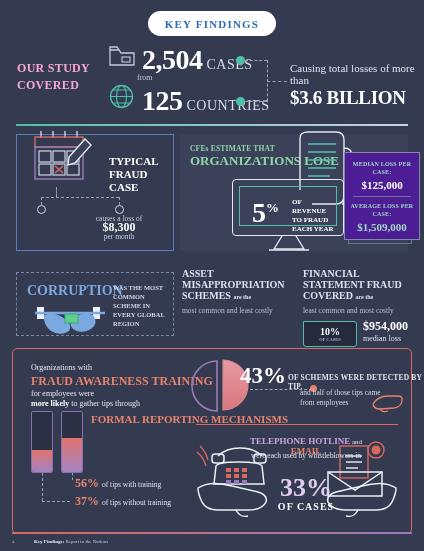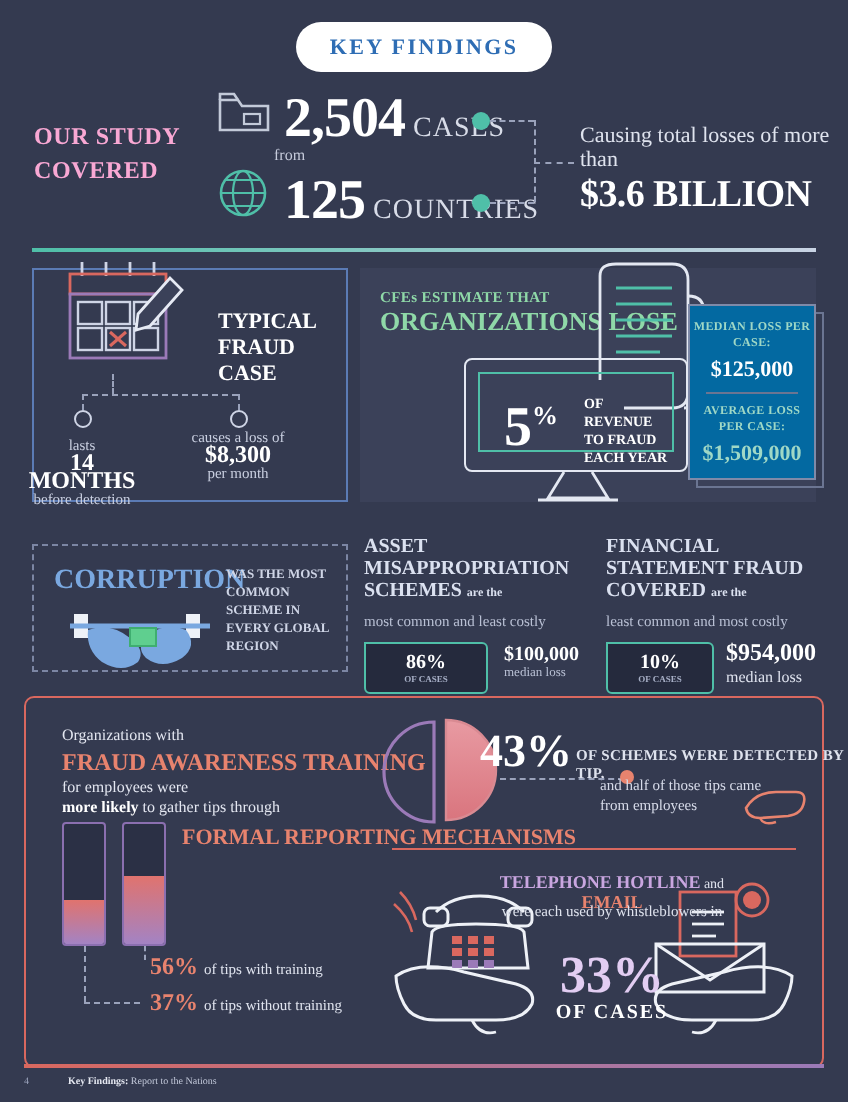--- a/index.html
+++ b/index.html
@@ -119,22 +119,22 @@
     position: absolute; left: 12px; top: 7px;
     color: #ffffff; font-weight: bold; font-size: 28px; line-height: 28px;
   }
   .pct { font-size: 13px; vertical-align: super; }
   .five-txt {
     position: absolute; left: 52px; top: 11px;
     color: #ffffff; font-size: 7px; font-weight: bold; line-height: 9px;
   }
   .receipt {
     position: absolute; left: 344px; top: 152px;
-    width: 64px; height: 88px;
-    border: 1.2px solid #7f8aa8; background: #0369a1;
+    width: 76px; height: 88px;
+    border: 1.2px solid #7f8aa8; background: #4c1d95;
   }
   .receipt2 {
     position: absolute; left: 348px; top: 156px;
     width: 64px; height: 88px;
     border: 1.2px solid #6b7592;
   }
   .rc-lbl {
     color: #9fd8c6; font-size: 6px; font-weight: bold; text-align: center;
     line-height: 8px; letter-spacing: .2px;
   }
@@ -322,25 +322,20 @@
     </div>
     <div class="tfc-title">TYPICAL FRAUD CASE</div>
 
     <div class="dash-v" style="left:39px;top:52px;height:10px;"></div>
     <div class="dash-h" style="left:24px;top:62px;width:78px;"></div>
     <div class="dash-v" style="left:24px;top:62px;height:8px;"></div>
     <div class="dash-v" style="left:102px;top:62px;height:8px;"></div>
     <div class="circ-o" style="left:20px;top:70px;"></div>
     <div class="circ-o" style="left:98px;top:70px;"></div>
 
-    <div class="leaf" style="left:-6px;top:83px;">
-      <span>lasts</span>
-      <b>14 MONTHS</b>
-      <span>before detection</span>
-    </div>
     <div class="leaf" style="left:72px;top:79px;">
       <span>causes a loss of</span>
       <b>$8,300</b>
       <span>per month</span>
     </div>
   </div>
 
   <div class="cfe-panel">
     <div class="cfe-lead">CFEs ESTIMATE THAT</div>
     <div class="cfe-big">ORGANIZATIONS LOSE</div>
@@ -393,30 +388,20 @@
       <rect x="30" y="13" width="13" height="9" fill="#5fcf8f" stroke="#3fae70" stroke-width="1"></rect>
     </svg>
   </div>
 
   <div class="scheme" style="left:182px;width:120px;">
     <div class="sch-title">
       <span>ASSET MISAPPROPRIATION SCHEMES</span>
       <span class="sch-are">are the</span>
     </div>
     <div class="sch-desc">most common and least costly</div>
-    <div style="display:flex;align-items:center;gap:8px;">
-      <div class="folder-box">
-        <div class="p">86%</div>
-        <div class="c">OF CASES</div>
-      </div>
-      <div>
-        <div style="color:#ffffff;font-weight:bold;font-size:10px;">$100,000</div>
-        <div style="color:#b9c0d4;font-size:6.5px;">median loss</div>
-      </div>
-    </div>
   </div>
 
   <div class="scheme" style="left:303px;width:116px;">
     <div class="sch-title">
       <span>FINANCIAL STATEMENT FRAUD COVERED</span>
       <span class="sch-are">are the</span>
     </div>
     <div class="sch-desc">least common and most costly</div>
     <div style="display:flex;align-items:center;gap:6px;">
       <div class="folder-box" style="width:54px;">

